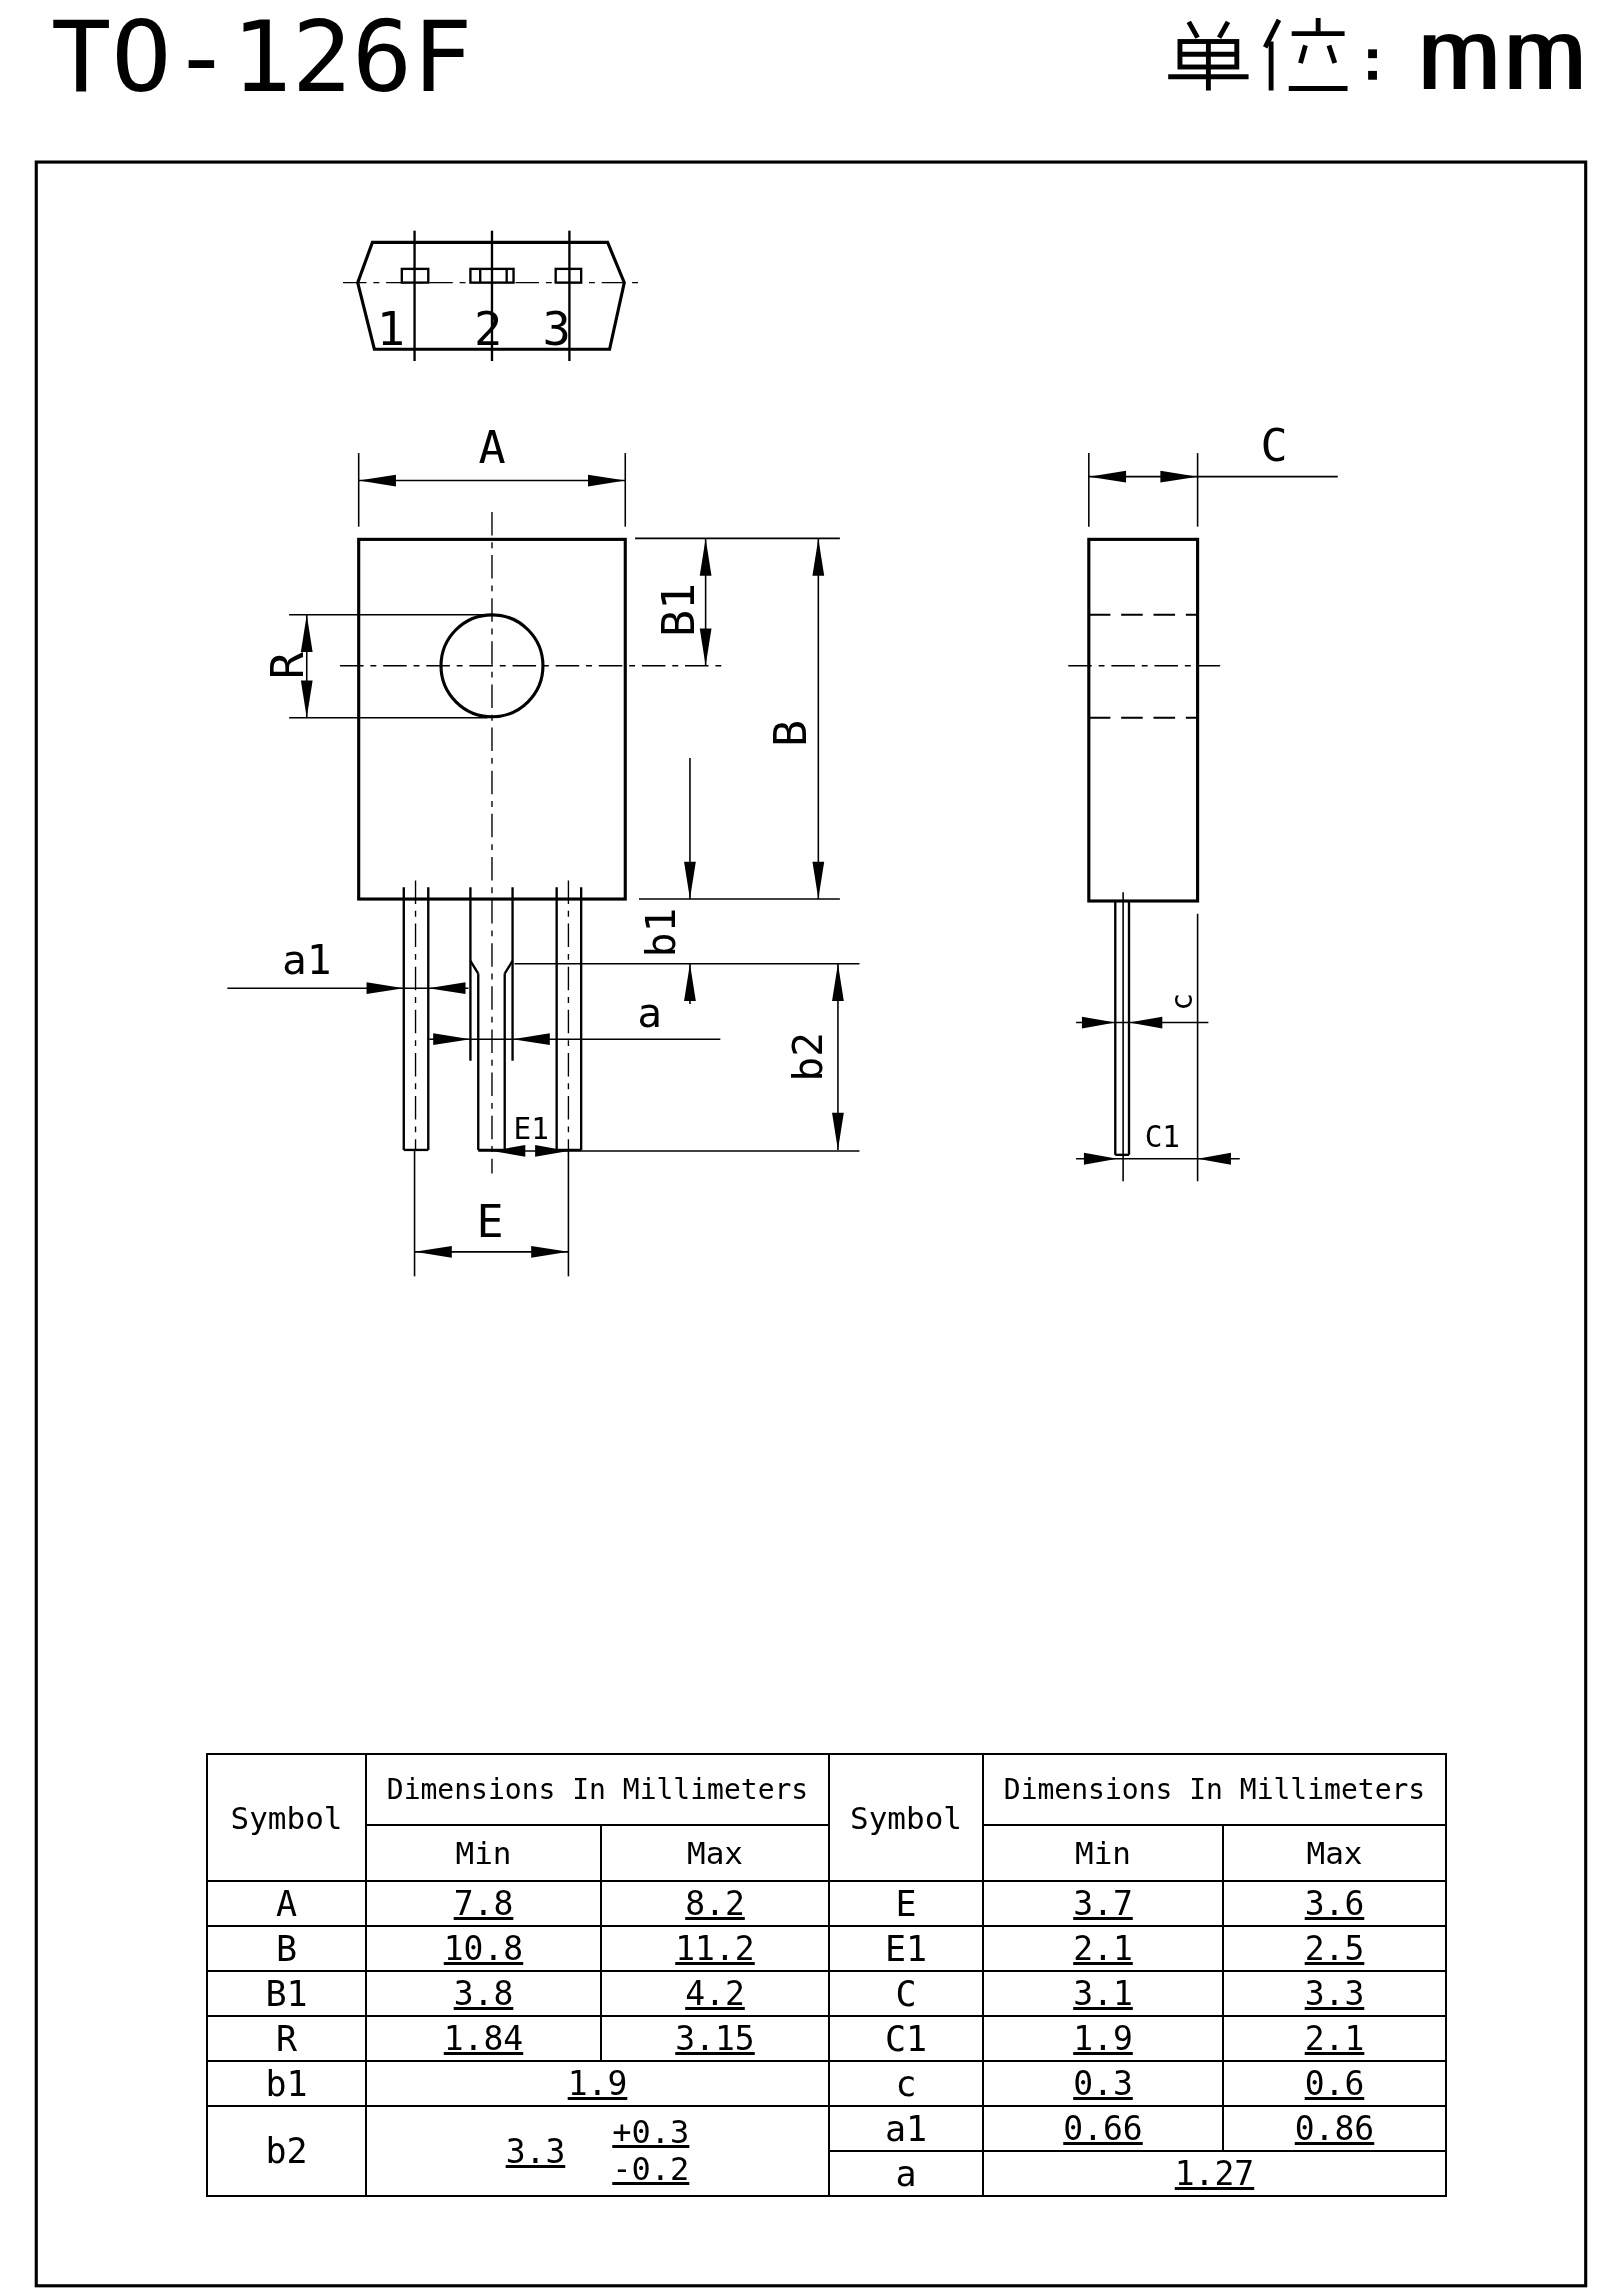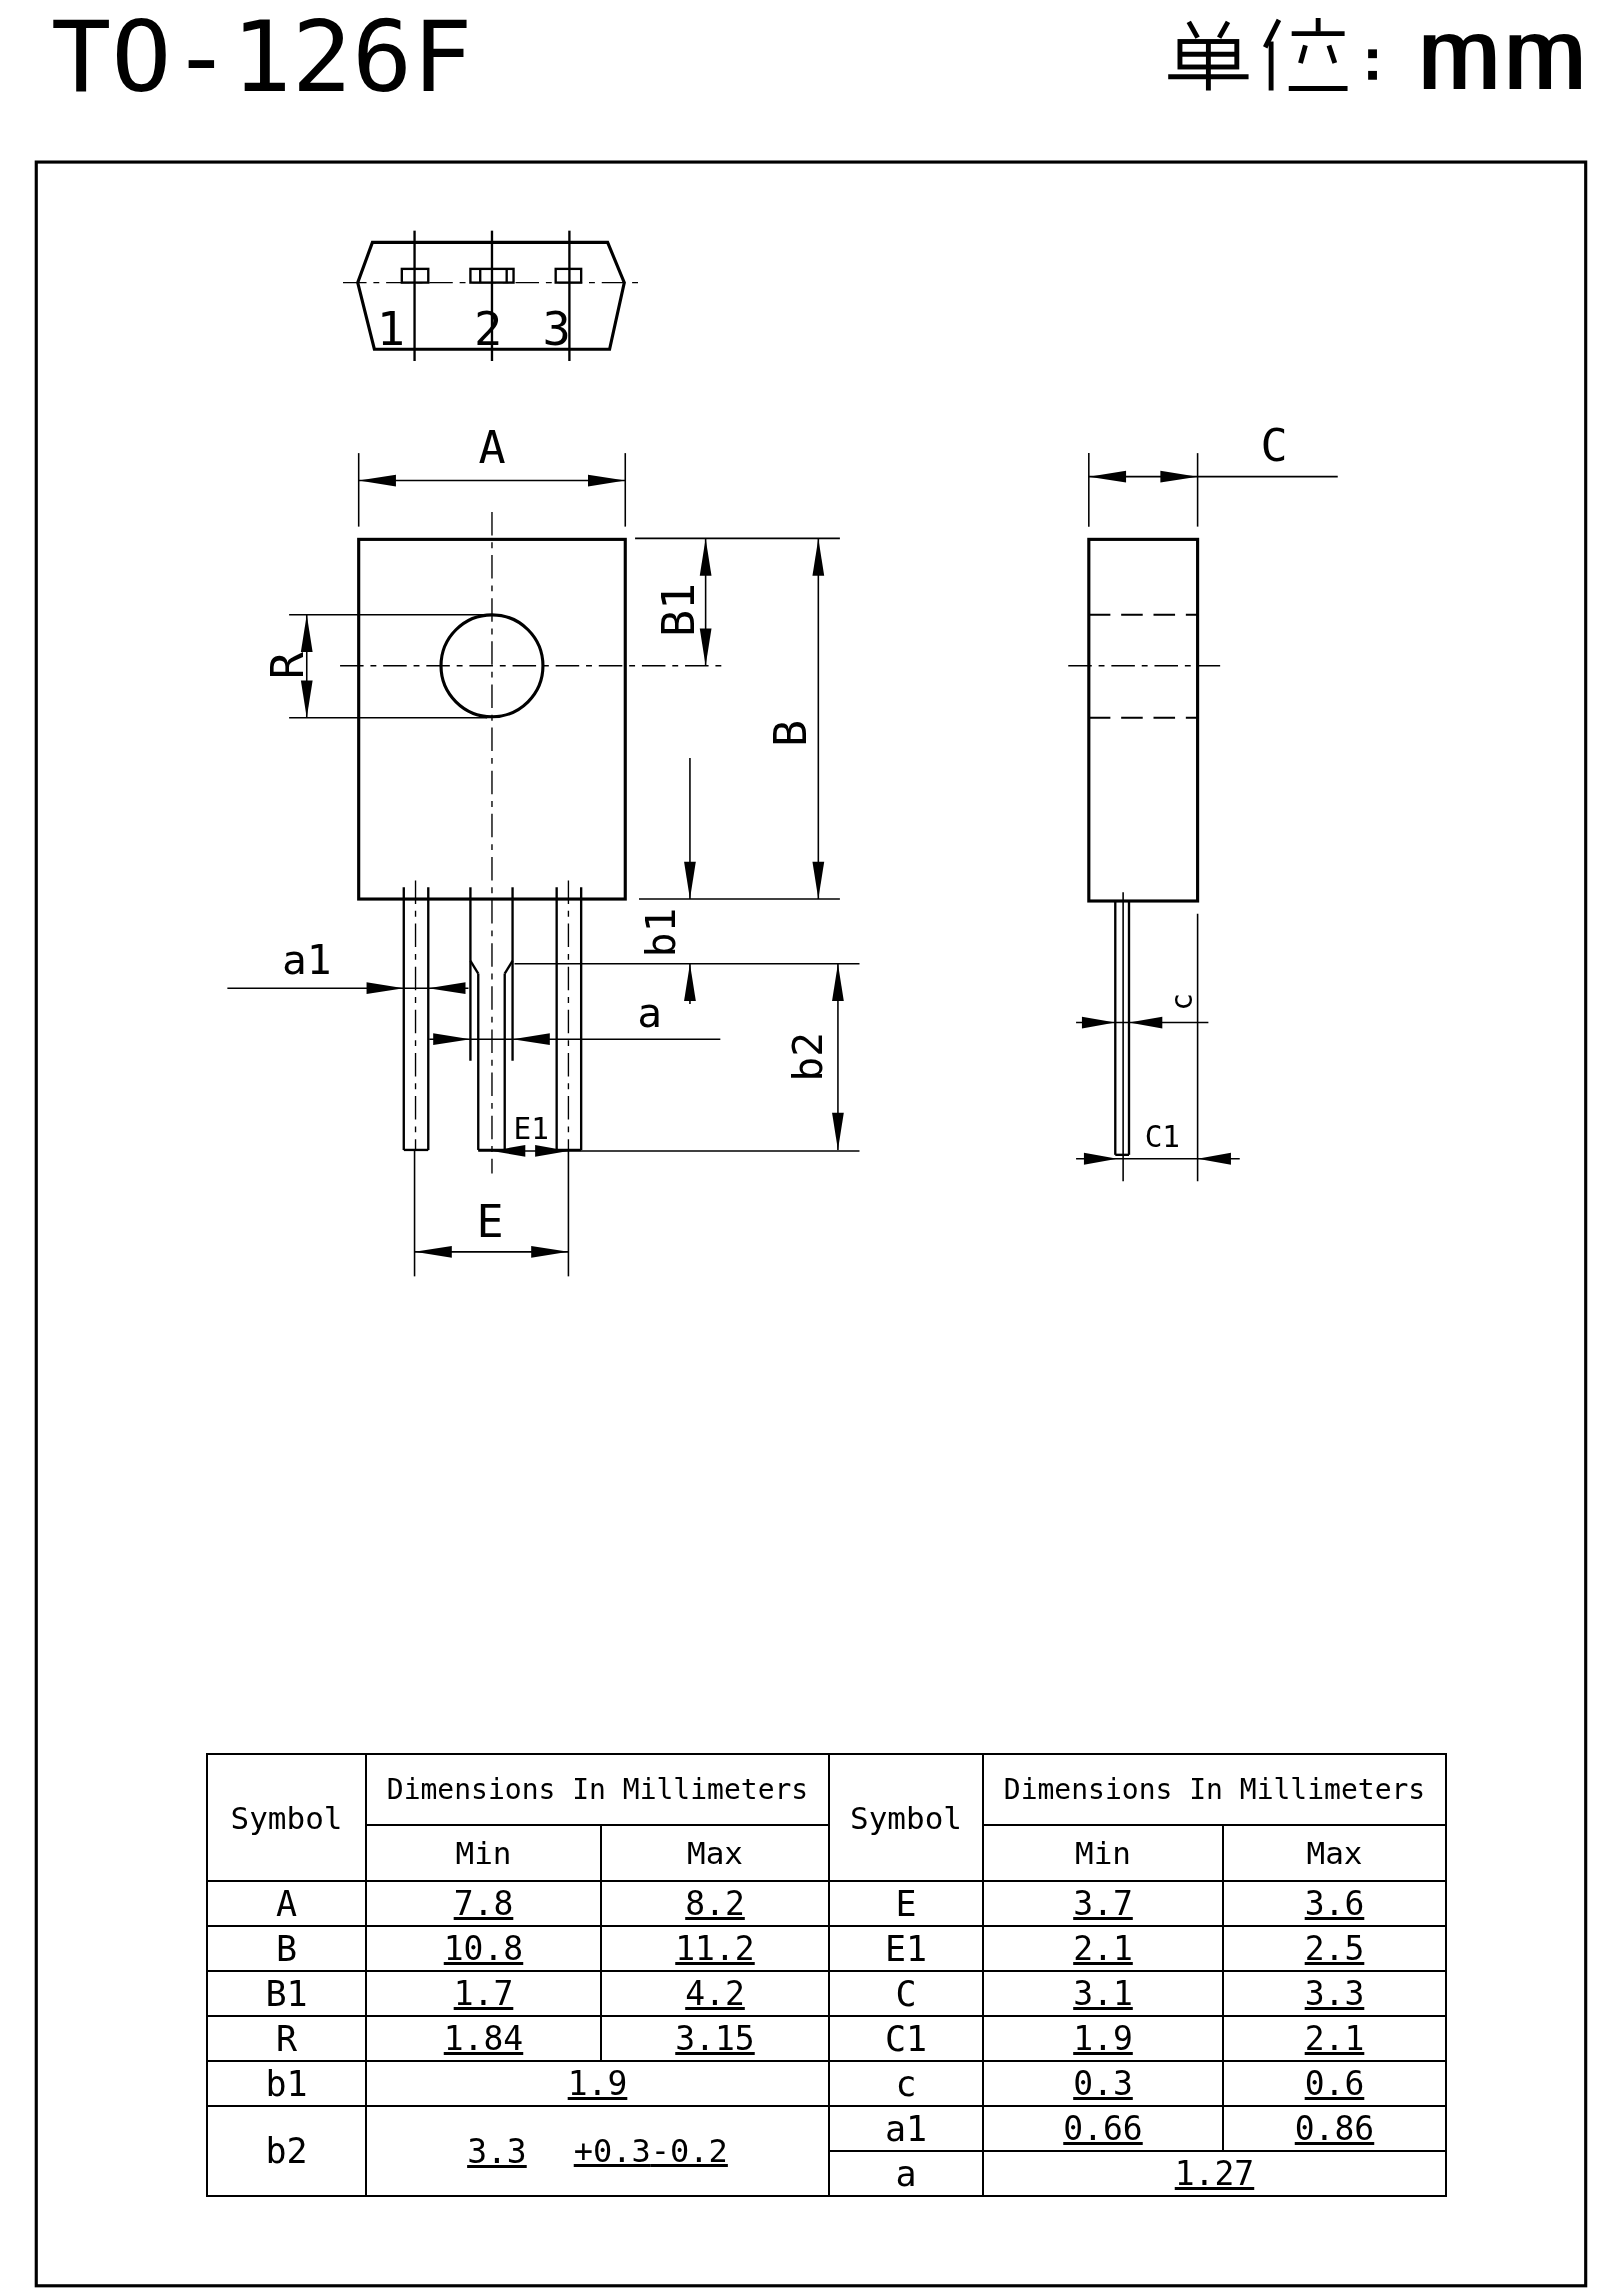--- a/index.html
+++ b/index.html
@@ -20,21 +20,21 @@
   svg .lbl48{font-size:48px;}
   
   .dim-table{position:absolute;left:206px;top:1753px;}
   .dim-table table{border-collapse:collapse;table-layout:fixed;width:1240px;}
   .dim-table td{border:2.9px solid #000;text-align:center;vertical-align:middle;padding:0;font-family:"DejaVu Sans Mono",monospace;}
   .sym{font-size:35px;}
   .val{font-size:33px;text-decoration:underline;}
   .hdr-dims{font-size:28px;margin-left:31px;}
   .hdr-sym,.hdr-mm{font-size:31px;}
   .tol-wrap{display:flex;align-items:center;justify-content:center;gap:47px;}
-  .tol{display:flex;flex-direction:row;line-height:1.15;font-size:32px;text-align:right;}
+  .tol{display:flex;flex-direction:column;line-height:1.15;font-size:32px;text-align:right;}
 </style>
 </head>
 <body>
 
 <div class="page">
 
   <svg class="drawing" width="1620" height="2293" viewBox="0 0 1653 2339">
 
     <g>
       <text class="ttl" x="52" y="92" textLength="430" lengthAdjust="spacingAndGlyphs">TO-126F</text>
@@ -272,21 +272,21 @@
       <tr style="height:45px">
         <td class="sym">B</td>
         <td class="val">10.8</td>
         <td class="val">11.2</td>
         <td class="sym">E1</td>
         <td class="val">2.1</td>
         <td class="val">2.5</td>
       </tr>
       <tr style="height:45px">
         <td class="sym">B1</td>
-        <td class="val">1.7</td>
+        <td class="val">3.8</td>
         <td class="val">4.2</td>
         <td class="sym">C</td>
         <td class="val">3.1</td>
         <td class="val">3.3</td>
       </tr>
       <tr style="height:45px">
         <td class="sym">R</td>
         <td class="val">1.84</td>
         <td class="val">3.15</td>
         <td class="sym">C1</td>

